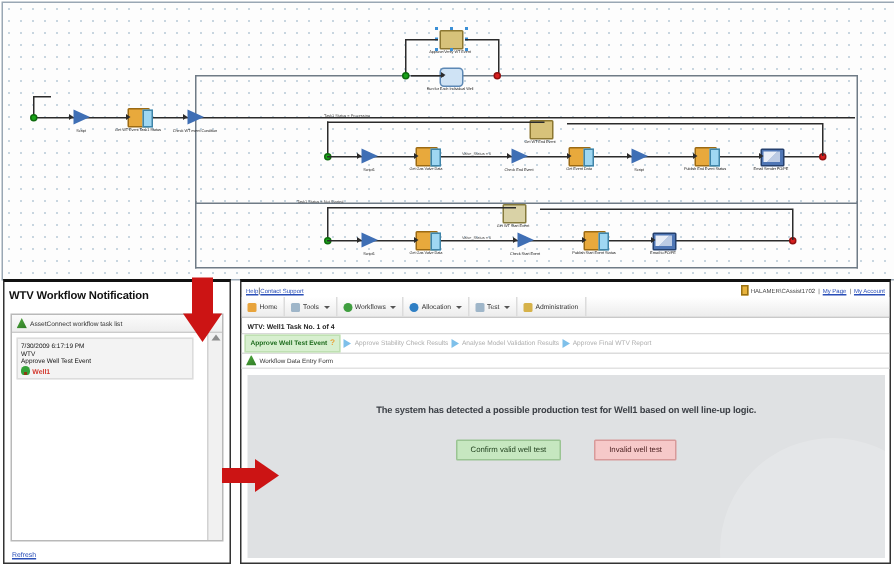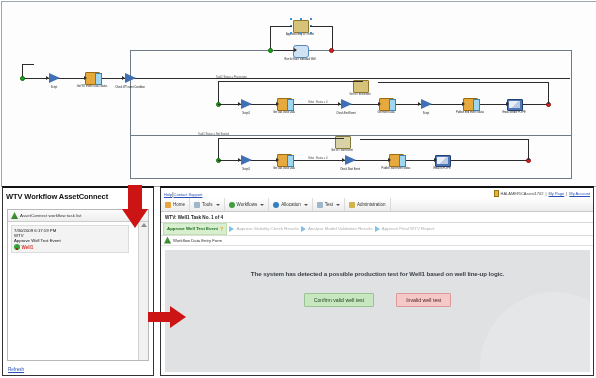--- a/index.html
+++ b/index.html
@@ -413,21 +413,21 @@
     <div class="arrowhead" style="left:236px;top:156px;"></div>
     <div class="arrowhead" style="left:274px;top:156px;"></div>
     <div class="arrowhead" style="left:340px;top:156px;"></div>
     <div class="arrowhead" style="left:386px;top:156px;"></div>
     <div class="arrowhead" style="left:432px;top:156px;"></div>
   </div>
 
   <div class="lower">
 
     <div class="notif">
-      <div class="notif-title">WTV Workflow AssetConnect</div>
+      <div class="notif-title">WTV Workflow Notification</div>
       <div class="notif-box">
         <div class="notif-head">
           <span class="tree-ico"></span>
           <span>AssetConnect workflow task list</span>
         </div>
         <div class="notif-list">
           <div class="notif-item">
             <div>7/30/2009 6:17:19 PM</div>
             <div>WTV</div>
             <div>Approve Well Test Event</div>

